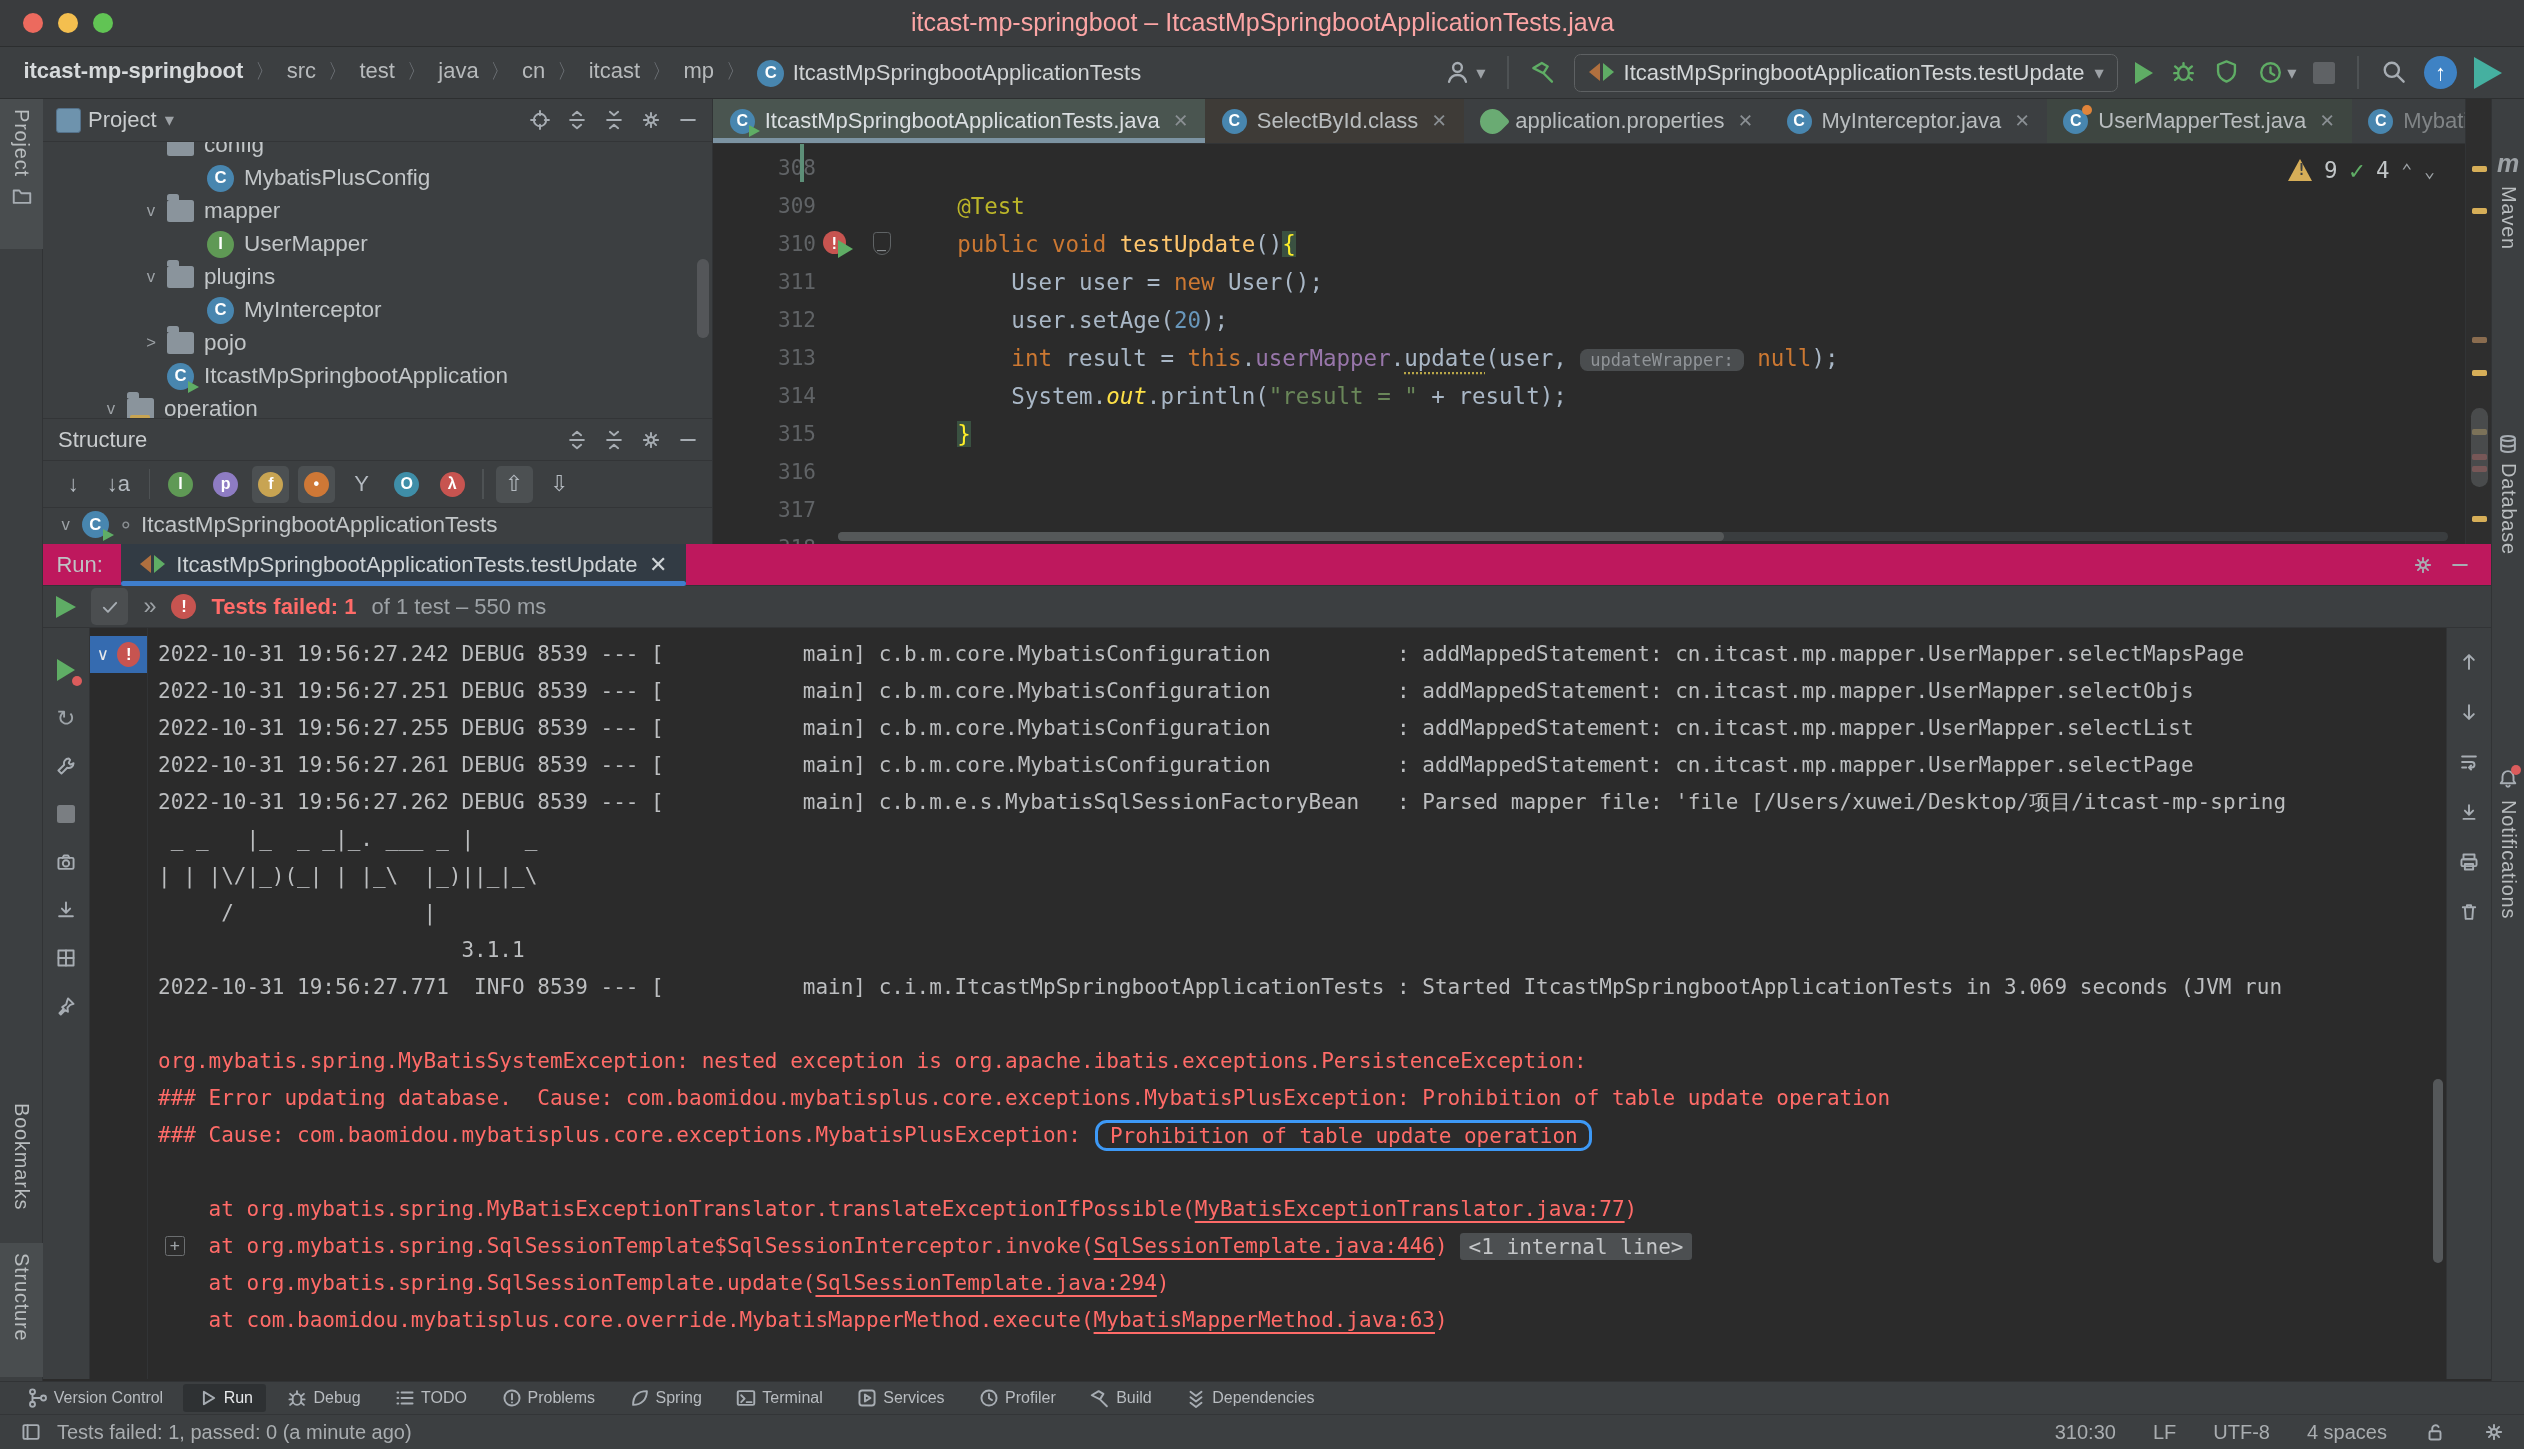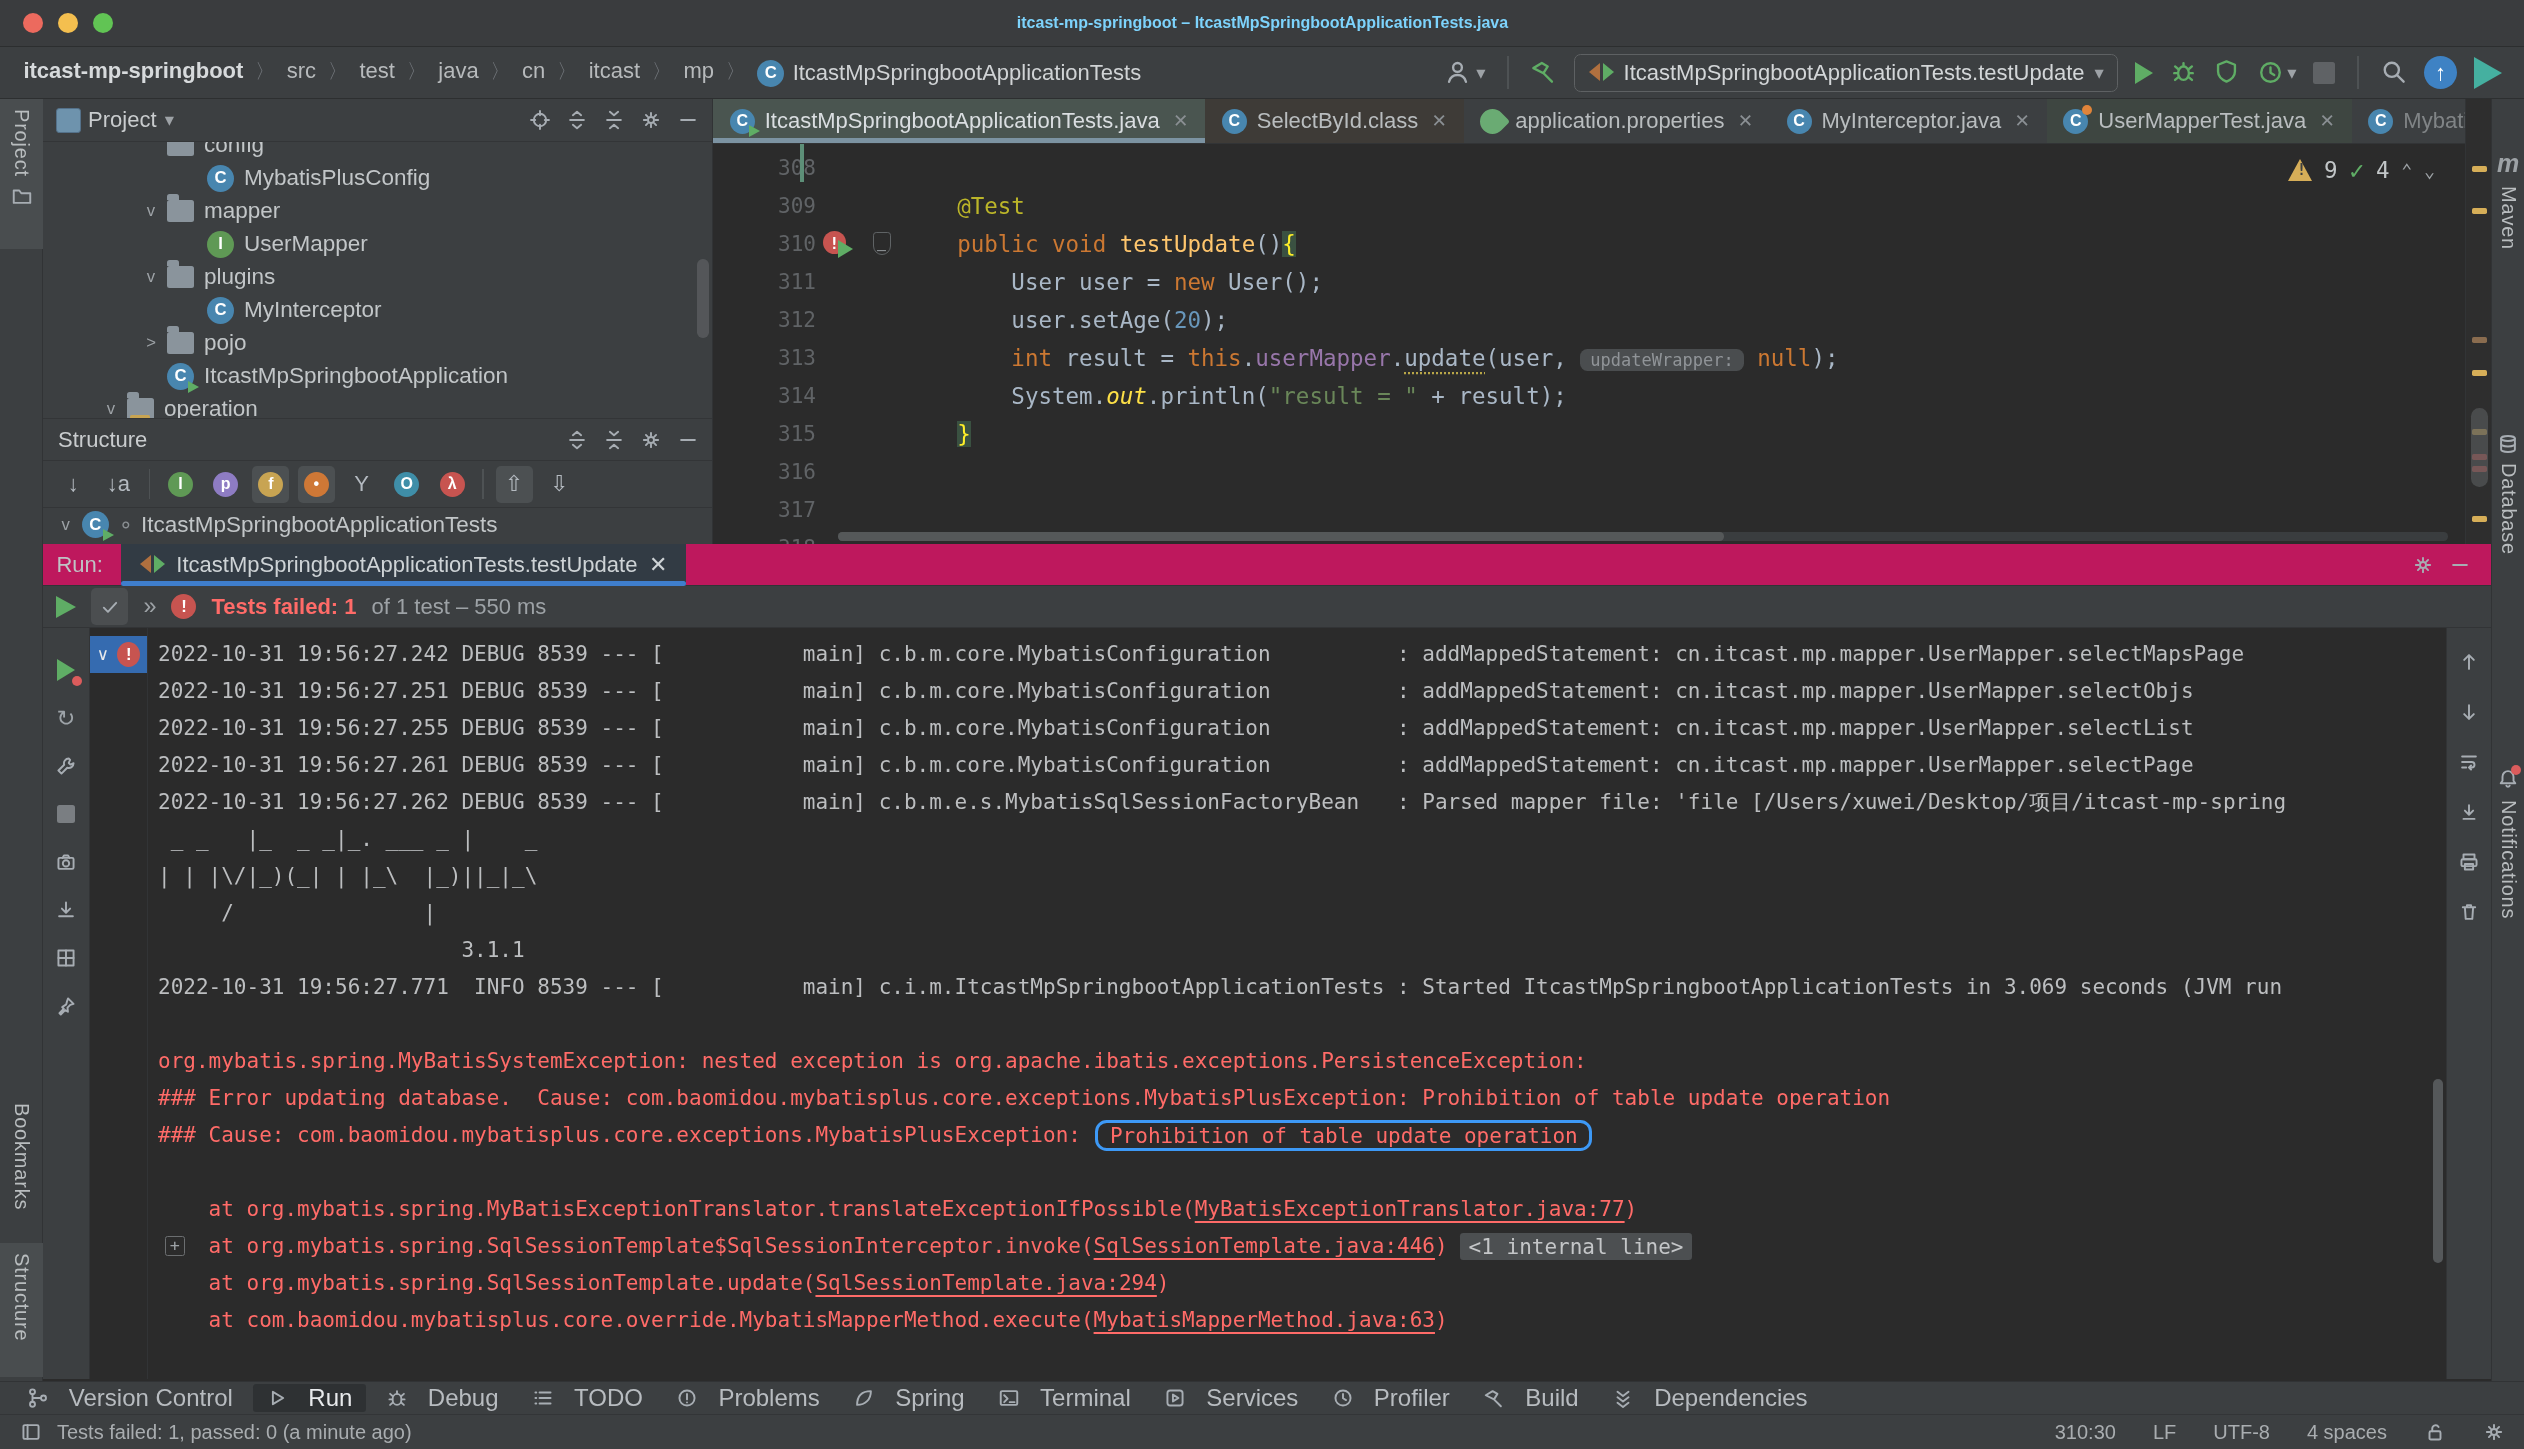--- a/index.html
+++ b/index.html
@@ -4,21 +4,21 @@
 <style>
   * { margin:0; padding:0; box-sizing:border-box; }
   html,body { width:2525px; height:1449px; overflow:hidden; background:#2b2b2b;
               font-family:"Liberation Sans", sans-serif; }
   .abs { position:absolute; }
   #app { position:relative; width:2525px; height:1449px; background:#3c3f41; }
 
   
   #titlebar { left:0; top:0; width:2525px; height:47px; background:#3a3c3e; border-bottom:1.7px solid #2c2e2f; }
   .tl { width:20px; height:20px; border-radius:50%; display:inline-block; }
-  #title-text { width:100%; text-align:center; line-height:45px; color:#7dd3fc; font-size:16px; font-weight:bold; }
+  #title-text { width:100%; text-align:center; line-height:45px; color:#fca5a5; font-size:25px; font-weight:normal; }
 
   
   #menubar { left:0; top:47px; width:2525px; height:52px; background:#3c3f41; border-bottom:1.7px solid #2d2f30;
              display:flex; align-items:center; padding:0 23.4px; }
   .crumb { color:#b7babc; font-size:22px; }
   .crumb.root { font-weight:bold; color:#d7dadc; }
   .crumb-sep { color:#71757a; font-size:20px; margin:0 11.7px; }
   #toolbar-right { margin-left:auto; display:flex; align-items:center; gap:16.7px; }
   .tb-sep { width:1.7px; height:33px; background:#4e5254; margin:0 5px; }
   .combo { display:flex; align-items:center; gap:10px; border:1.7px solid #5e6163; border-radius:6.7px;
@@ -139,21 +139,21 @@
   .cl-c{background:#4c4f51; color:#c4c6c8; border-radius:3.3px; padding:1.7px 8.3px;}
   .cl-b{border:3.3px solid #3d99f6; border-radius:11.7px; padding:0.8px 11.7px; margin-left:1.7px;margin-top:37px;}
   .fold-plus { position:absolute; left:6.7px; top:7.5px; width:20px; height:20px; border:1.7px solid #6b6e70; border-radius:2.5px; color:#9da2a6;
                font-size:16.7px; line-height:16.7px; text-align:center; }
   #console-scroll { position:absolute; right:48px; top:451px; width:10px; height:184px; background:#55585a; border-radius:5px; }
   #run-right-icons { width:45px; background:#3c3f41; border-left:0.8px solid #323436; display:flex; flex-direction:column; align-items:center; gap:22px; padding-top:20px; color:#a7adb3; font-size:23.4px; }
 
   
   #bottombar { left:0; top:1381px; width:2525px; height:33px; background:#3c3f41; border-top:1.7px solid #313335;
                display:flex; align-items:center; gap:6.7px; padding:0 13.4px; }
-  .bitem { display:flex; align-items:center; gap:20px; color:#b8bcc0; font-size:24px; padding:1.7px 13.4px; border-radius:3.3px; height:28px; }
+  .bitem { display:flex; align-items:center; gap:5px; color:#b8bcc0; font-size:16px; padding:1.7px 13.4px; border-radius:3.3px; height:28px; }
   .bitem.active { background:#2e3133; color:#e8eaec; }
   #statusbar { left:0; top:1414px; width:2525px; height:35px; background:#3c3f41; border-top:0.8px solid #333537;
                display:flex; align-items:center; padding:0 20px; color:#a9adb0; font-size:20px; }
   #status-right { margin-left:auto; display:flex; align-items:center; gap:37px; }
 
   .play-tri { width:0; height:0; border-left:20px solid #5fad65; border-top:11.7px solid transparent; border-bottom:11.7px solid transparent; }
 </style>
 </head>
 <body>
 

